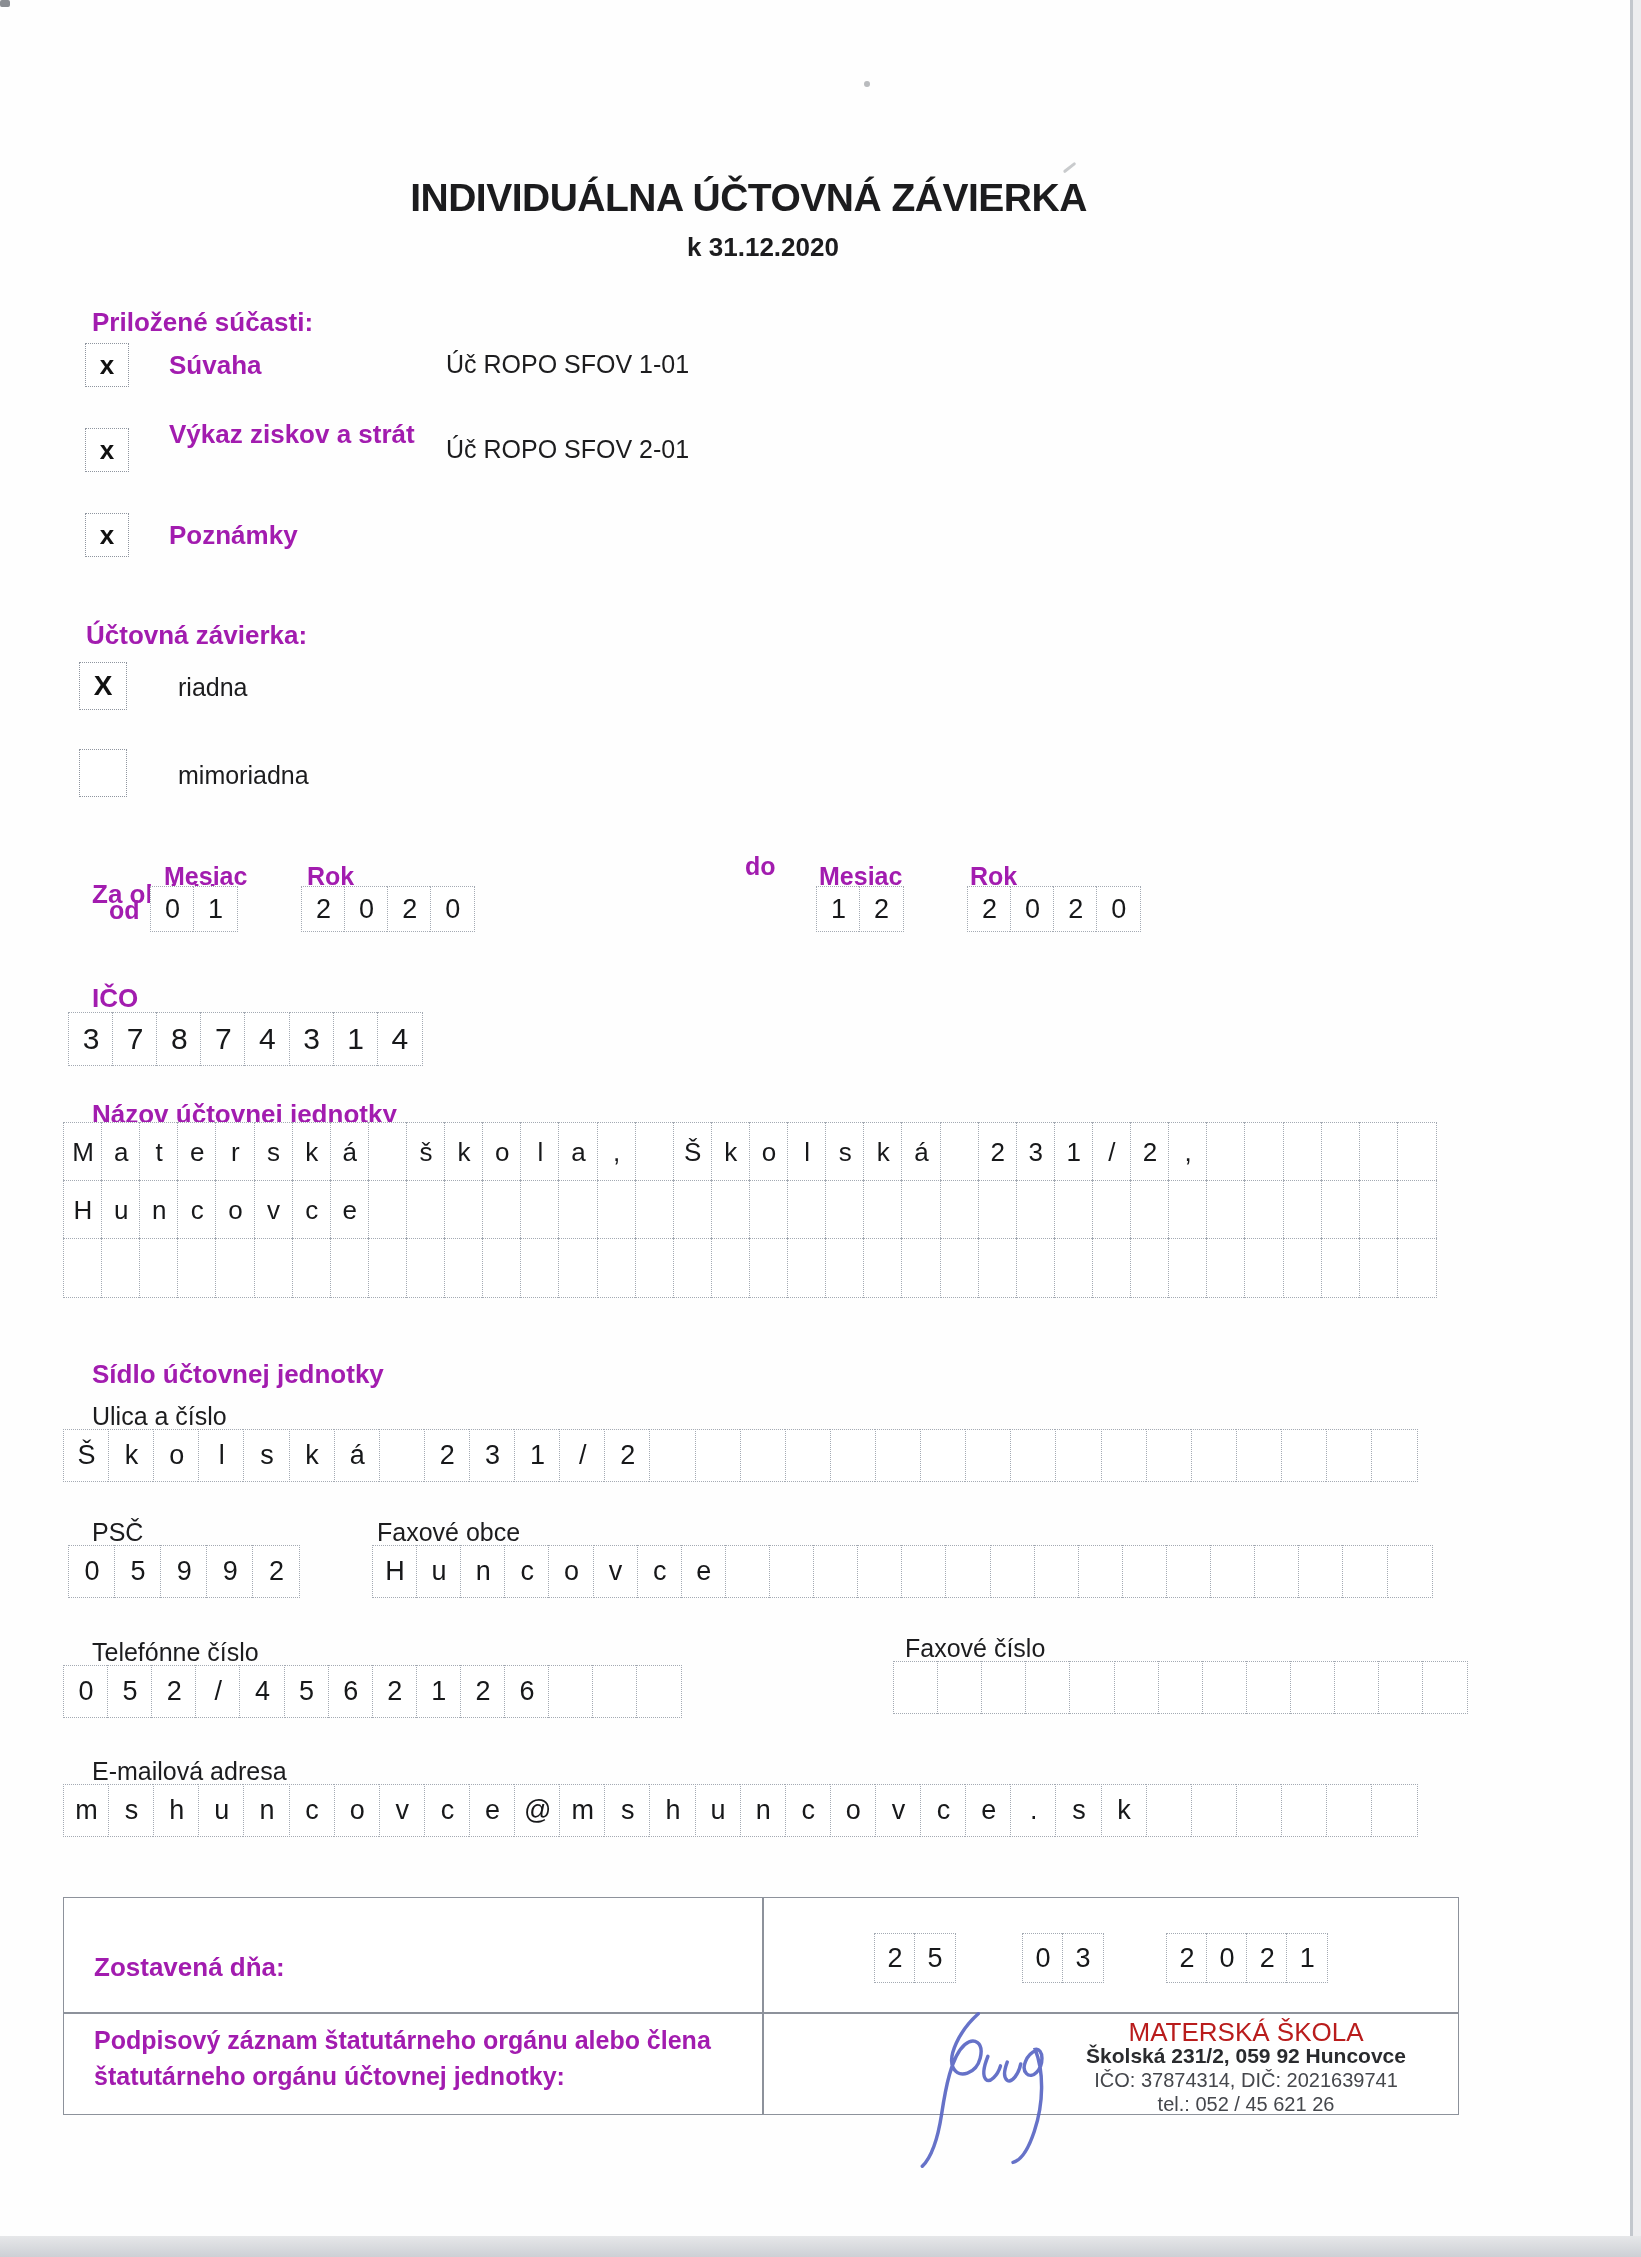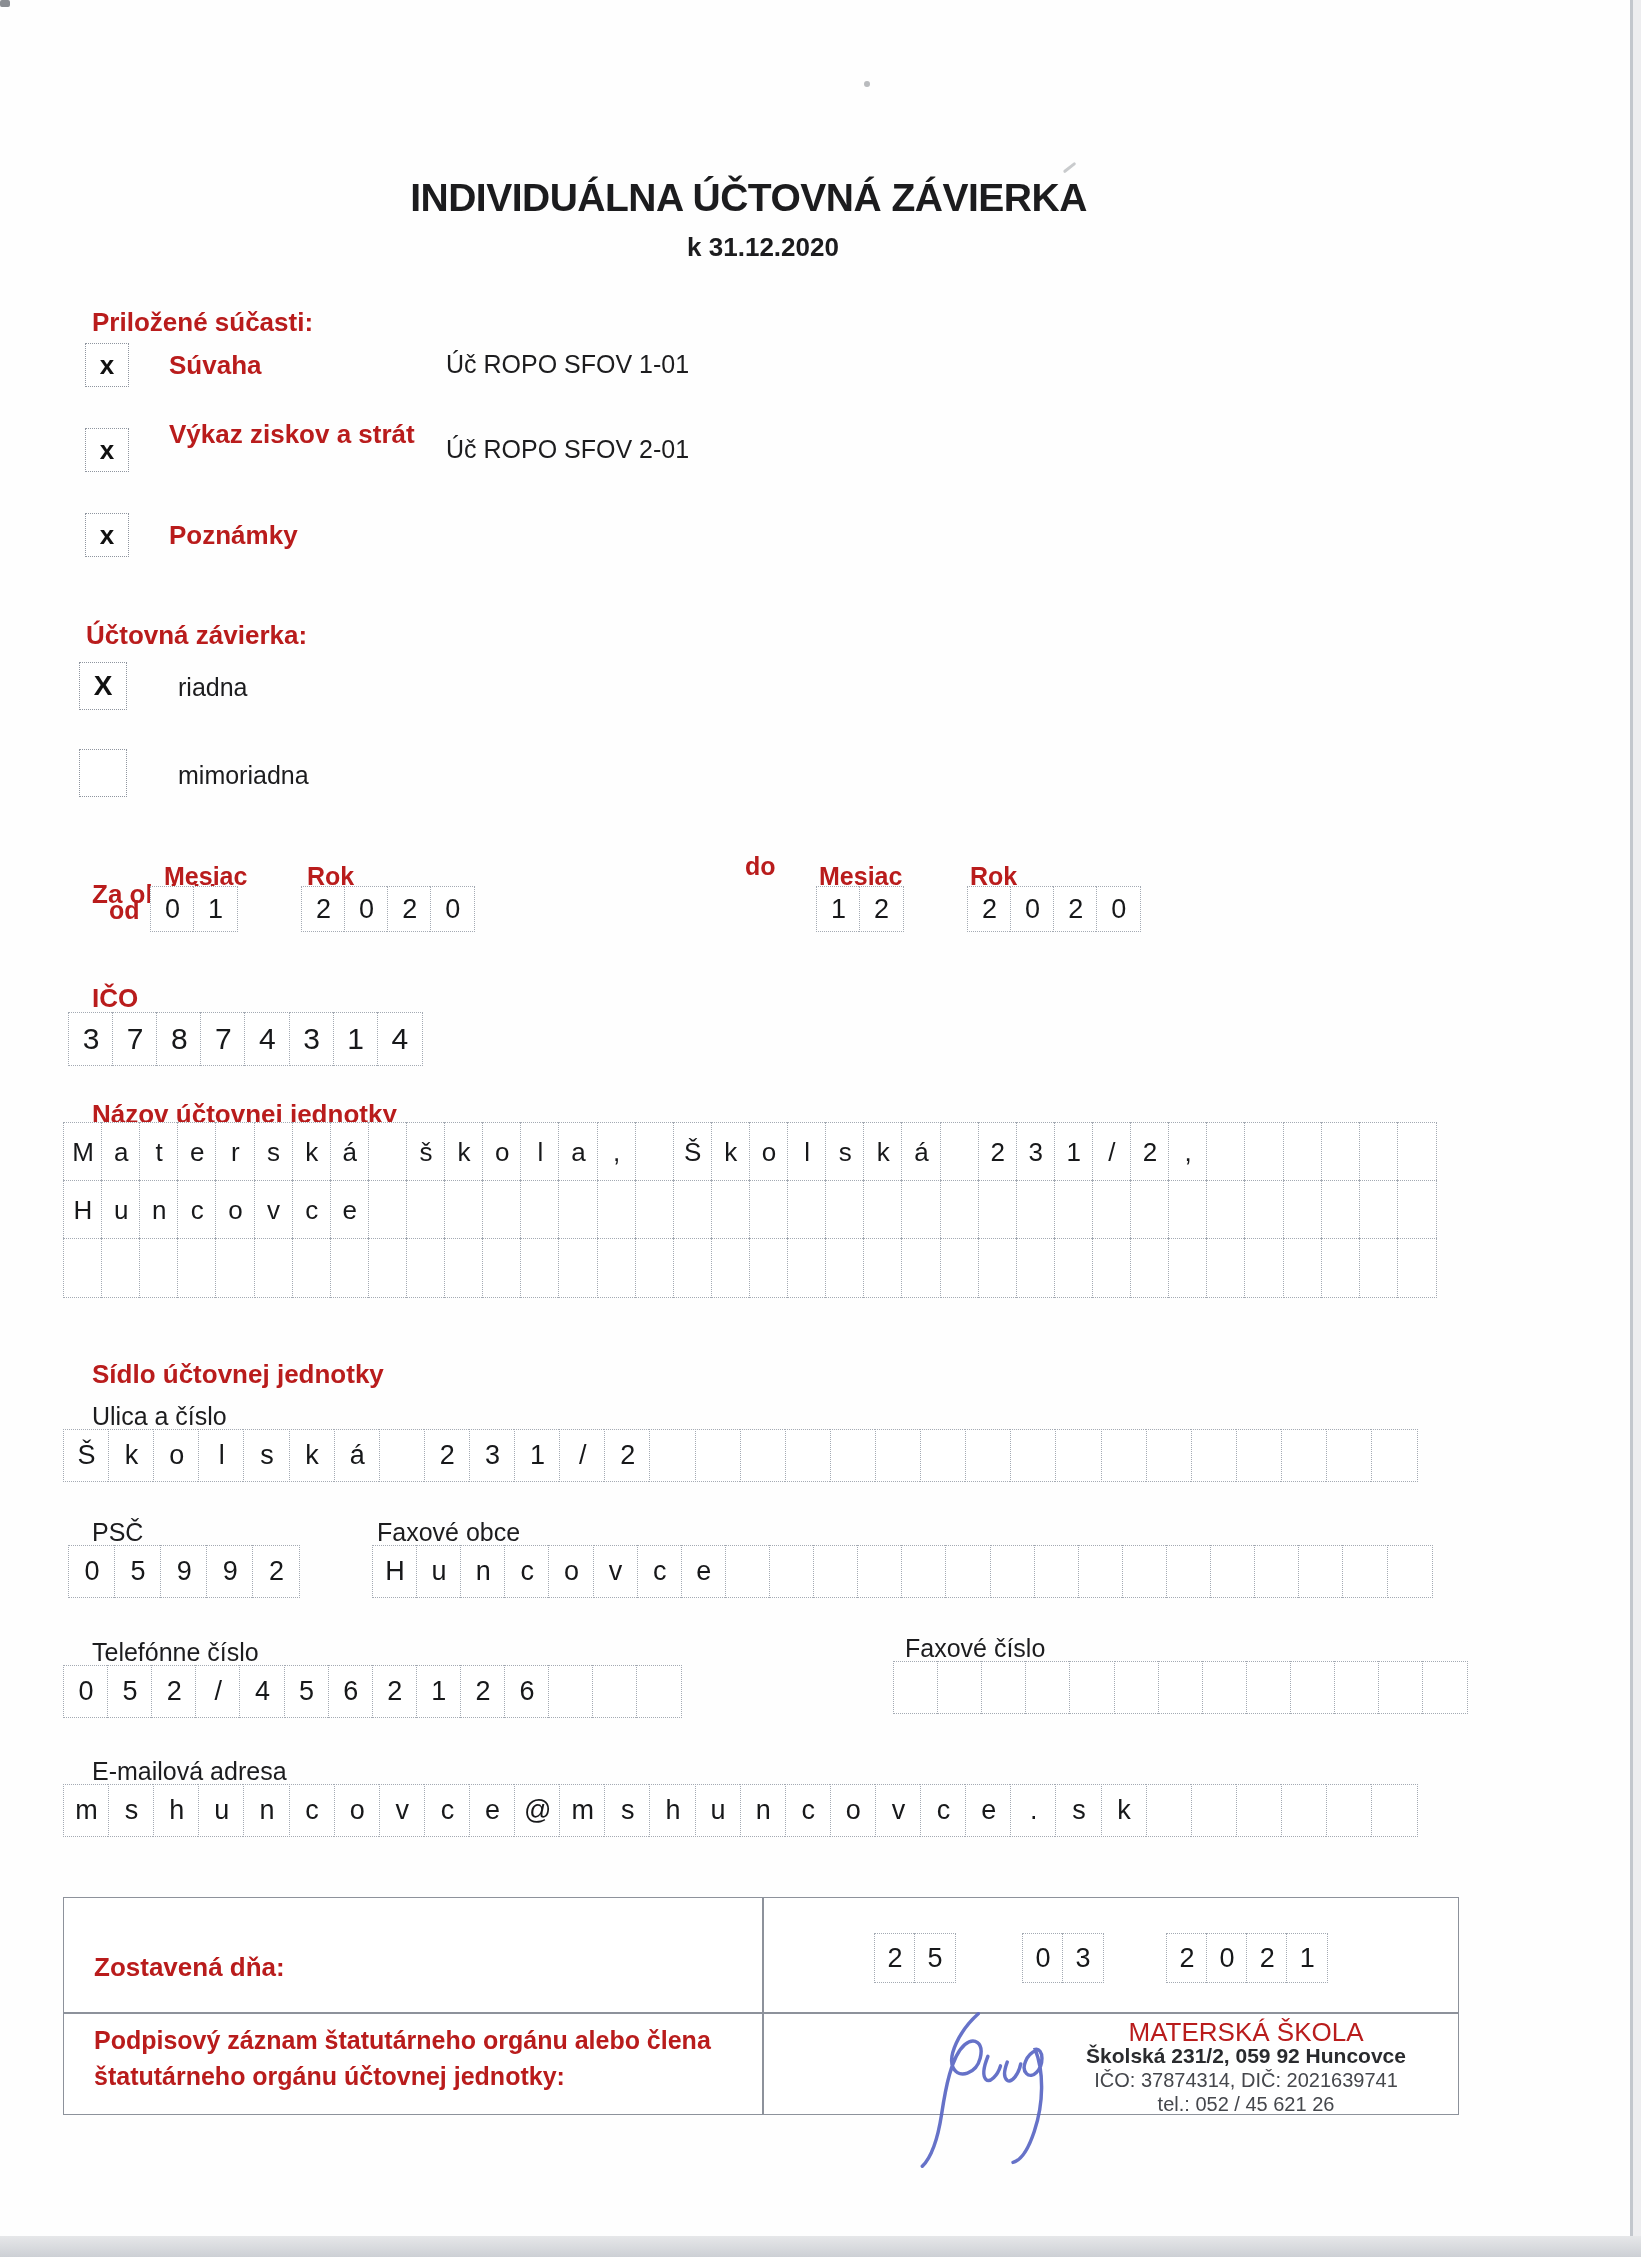--- a/index.html
+++ b/index.html
@@ -7,21 +7,21 @@
     width:1641px;height:2257px;
     background:#fbfbfc;
     font-family:"Liberation Sans", sans-serif;
     color:#1c1c1e;
     position:relative;
     overflow:hidden;
   }
   .page{position:absolute;inset:0;background:#fefefe;}
   .abs{position:absolute;}
   .b{font-weight:700;}
-  .lbl{font-size:26px;color:#b91c1c;white-space:nowrap;}
+  .lbl{font-size:26px;color:#a21caf;white-space:nowrap;}
   .small-lbl{font-size:25px;color:#1c1c1e;white-space:nowrap;}
 
   
   .checkbox{
     width:42px;height:42px;
     border:1.9px dotted #8f959f;
     background:#fff;
     display:flex;align-items:center;justify-content:center;
     font-size:26px;font-weight:700;color:#111;
   }

